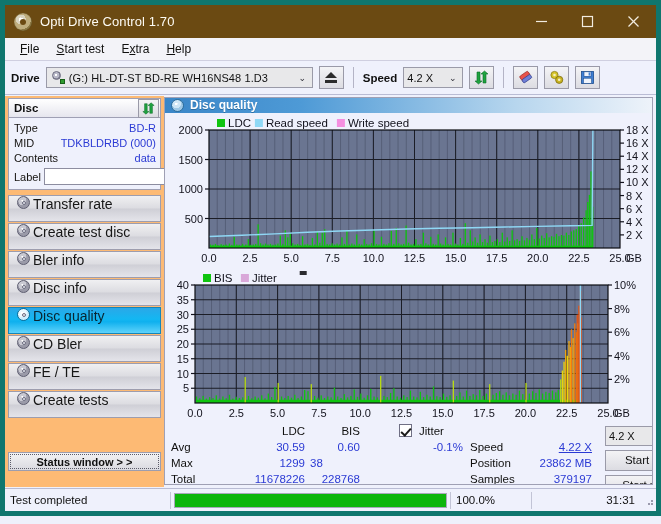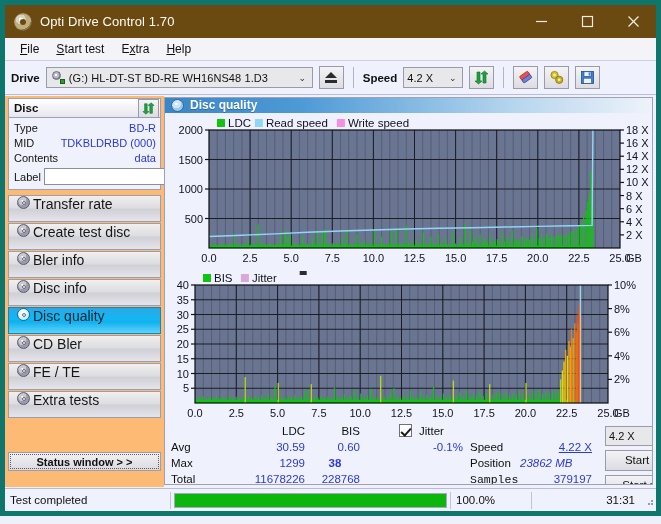--- a/index.html
+++ b/index.html
@@ -457,21 +457,21 @@
               <i class="r"></i>
               <i class="h"></i>
             </span>
           <span>FE / TE</span>
         </div>
         <div class="navbtn">
           <span class="navico">
               <i class="r"></i>
               <i class="h"></i>
             </span>
-          <span>Extra tests</span>
+          <span>Create tests</span>
         </div>
       </div>
 
       <div class="nav-spacer"></div>
       <div class="statusbtn">Status window &gt; &gt;</div>
     </div>
 
     <div class="right">
 
       <div class="panel-header">
@@ -1004,36 +1004,36 @@
 
         <div style="position:absolute;left:80px;top:2px;width:60px;text-align:right;">LDC</div>
         <div style="position:absolute;left:145px;top:2px;width:50px;text-align:right;">BIS</div>
 
         <div style="position:absolute;left:6px;top:18px;">Avg</div>
         <div class="blue" style="position:absolute;left:80px;top:18px;width:60px;text-align:right;">30.59</div>
         <div class="blue" style="position:absolute;left:145px;top:18px;width:50px;text-align:right;">0.60</div>
 
         <div style="position:absolute;left:6px;top:34px;">Max</div>
         <div class="blue" style="position:absolute;left:80px;top:34px;width:60px;text-align:right;">1299</div>
-        <div class="blue" style="position:absolute;left:145px;top:34px;width:50px;text-align:center;font-weight:bold;">38</div>
+        <div class="blue" style="position:absolute;left:145px;top:34px;width:50px;text-align:left;">38</div>
 
         <div style="position:absolute;left:6px;top:50px;">Total</div>
         <div class="blue" style="position:absolute;left:62px;top:50px;width:78px;text-align:right;">11678226</div>
         <div class="blue" style="position:absolute;left:140px;top:50px;width:55px;text-align:right;">228768</div>
 
         <div style="position:absolute;left:234px;top:1px;" class="chk"></div>
         <div style="position:absolute;left:254px;top:2px;">Jitter</div>
         <div class="blue" style="position:absolute;left:234px;top:18px;width:64px;text-align:right;">-0.1%</div>
         <div class="blue" style="position:absolute;left:234px;top:34px;width:64px;text-align:right;margin-top:48px;">0.0%</div>
 
         <div style="position:absolute;left:305px;top:18px;">Speed</div>
         <div class="blue" style="position:absolute;left:355px;top:18px;width:72px;text-align:right;text-decoration:underline;">4.22 X</div>
         <div style="position:absolute;left:305px;top:34px;">Position</div>
-        <div class="blue" style="position:absolute;left:355px;top:34px;width:72px;font-style:italic;">23862 MB</div>
-        <div style="position:absolute;left:305px;top:50px;font-family:Liberation Mono, monospace;">Samples</div>
+        <div class="blue" style="position:absolute;left:355px;top:34px;width:72px;text-align:right;">23862 MB</div>
+        <div style="position:absolute;left:305px;top:50px;">Samples</div>
         <div class="blue" style="position:absolute;left:355px;top:50px;width:72px;text-align:right;">379197</div>
 
         <div class="combo" style="position:absolute;left:440px;top:3px;width:82px;height:20px;">
           <div class="cv">4.2 X</div>
 
         </div>
         <div class="btn" style="position:absolute;left:440px;top:27px;width:82px;height:21px;">Start full</div>
         <div class="btn" style="position:absolute;left:440px;top:52px;width:82px;height:21px;">Start part</div>
       </div>
 

